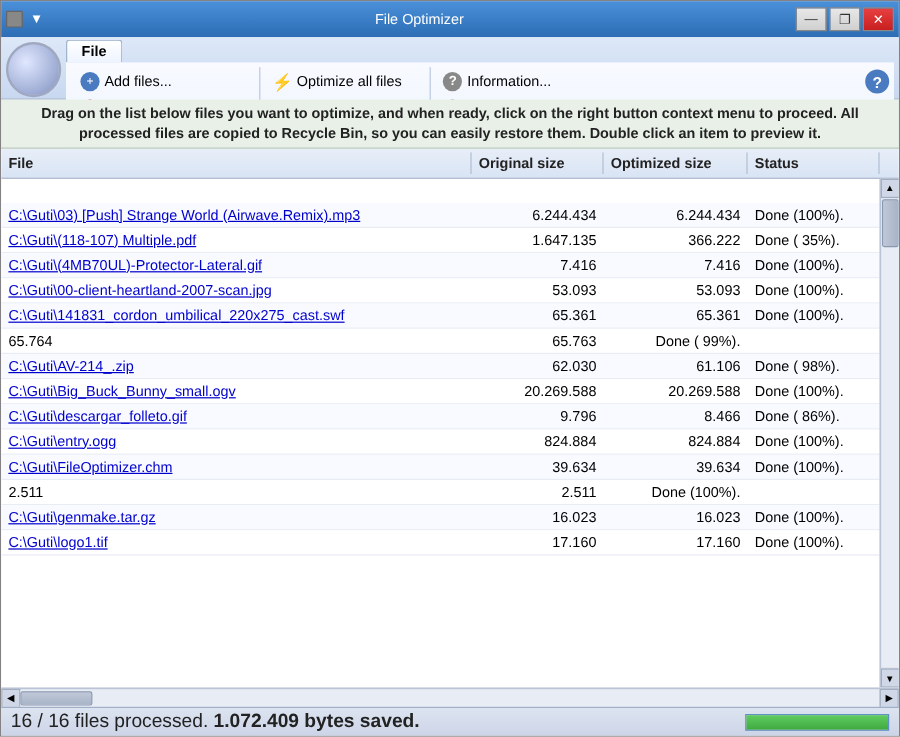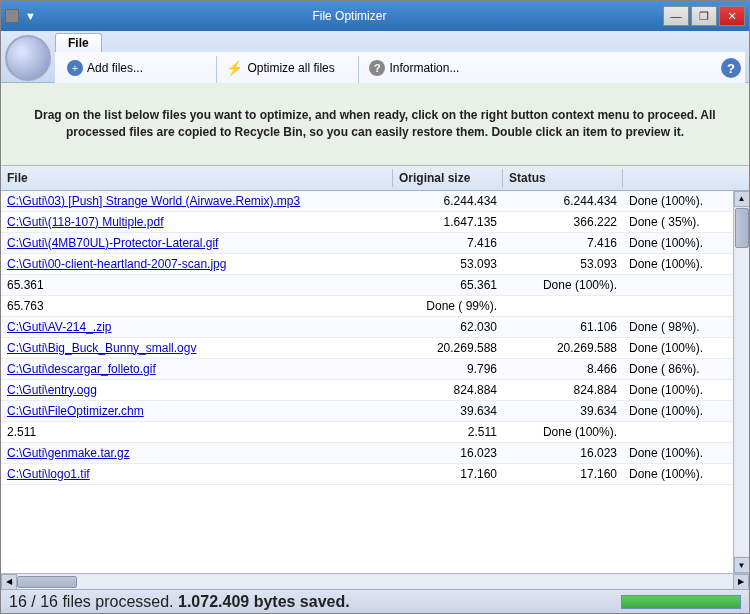--- a/index.html
+++ b/index.html
@@ -168,21 +168,21 @@
       height: 16px;
       display: flex;
       align-items: center;
       justify-content: center;
       font-size: 10px;
       flex-shrink: 0;
     }
     .info-bar {
       background: #e8f0e8;
       border-bottom: 1px solid #b0c0b0;
-      padding: 24px 8px;
+      padding: 3px 8px;
       font-size: 12px;
       font-weight: bold;
       text-align: center;
       color: #222;
       line-height: 1.4;
       flex-shrink: 0;
     }
     .file-table-container {
       flex: 1;
       overflow: hidden;
@@ -205,20 +205,21 @@
       padding: 2px 6px;
       border-right: 1px solid #b0bfd4;
     }
     .table-header div:last-child {
       border-right: none;
     }
     .table-body {
       flex: 1;
       overflow-y: auto;
       overflow-x: hidden;
+      margin-top: 20px;
     }
     .table-row {
       display: grid;
       grid-template-columns: 1fr 110px 120px 110px;
       border-bottom: 1px solid #e8ecf4;
       font-size: 12px;
     }
     .table-row:nth-child(odd) {
       background: #f8faff;
     }
@@ -418,20 +419,21 @@
 
   <div class="info-bar">
     <span>Drag on the list below files you want to optimize, and when ready, click on the right button context menu to proceed. All</span><br>
     <span>processed files are copied to Recycle Bin, so you can easily restore them. Double click an item to preview it.</span>
   </div>
 
   <div class="file-table-container">
     <div class="table-header">
       <div>File</div>
       <div>Original size</div>
+      <div>Optimized size</div>
       <div>Status</div>
       <div></div>
     </div>
     <div class="table-with-scroll">
       <div class="table-body" id="table-body">
 
       <div class="table-row">
             <div><span class="file-link">C:\Guti\03) [Push] Strange World (Airwave.Remix).mp3</span></div>
             <div>6.244.434</div>
             <div>6.244.434</div>
@@ -449,25 +451,27 @@
             <div>7.416</div>
             <div>Done (100%).</div>
           </div>
           <div class="table-row">
             <div><span class="file-link">C:\Guti\00-client-heartland-2007-scan.jpg</span></div>
             <div>53.093</div>
             <div>53.093</div>
             <div>Done (100%).</div>
           </div>
           <div class="table-row">
+            <div><span class="file-link">C:\Guti\141831_cordon_umbilical_220x275_cast.swf</span></div>
             <div>65.361</div>
             <div>65.361</div>
             <div>Done (100%).</div>
           </div>
           <div class="table-row">
+            <div>65.764</div>
             <div>65.763</div>
             <div>Done ( 99%).</div>
           </div>
           <div class="table-row">
             <div><span class="file-link">C:\Guti\AV-214_.zip</span></div>
             <div>62.030</div>
             <div>61.106</div>
             <div>Done ( 98%).</div>
           </div>
           <div class="table-row">

